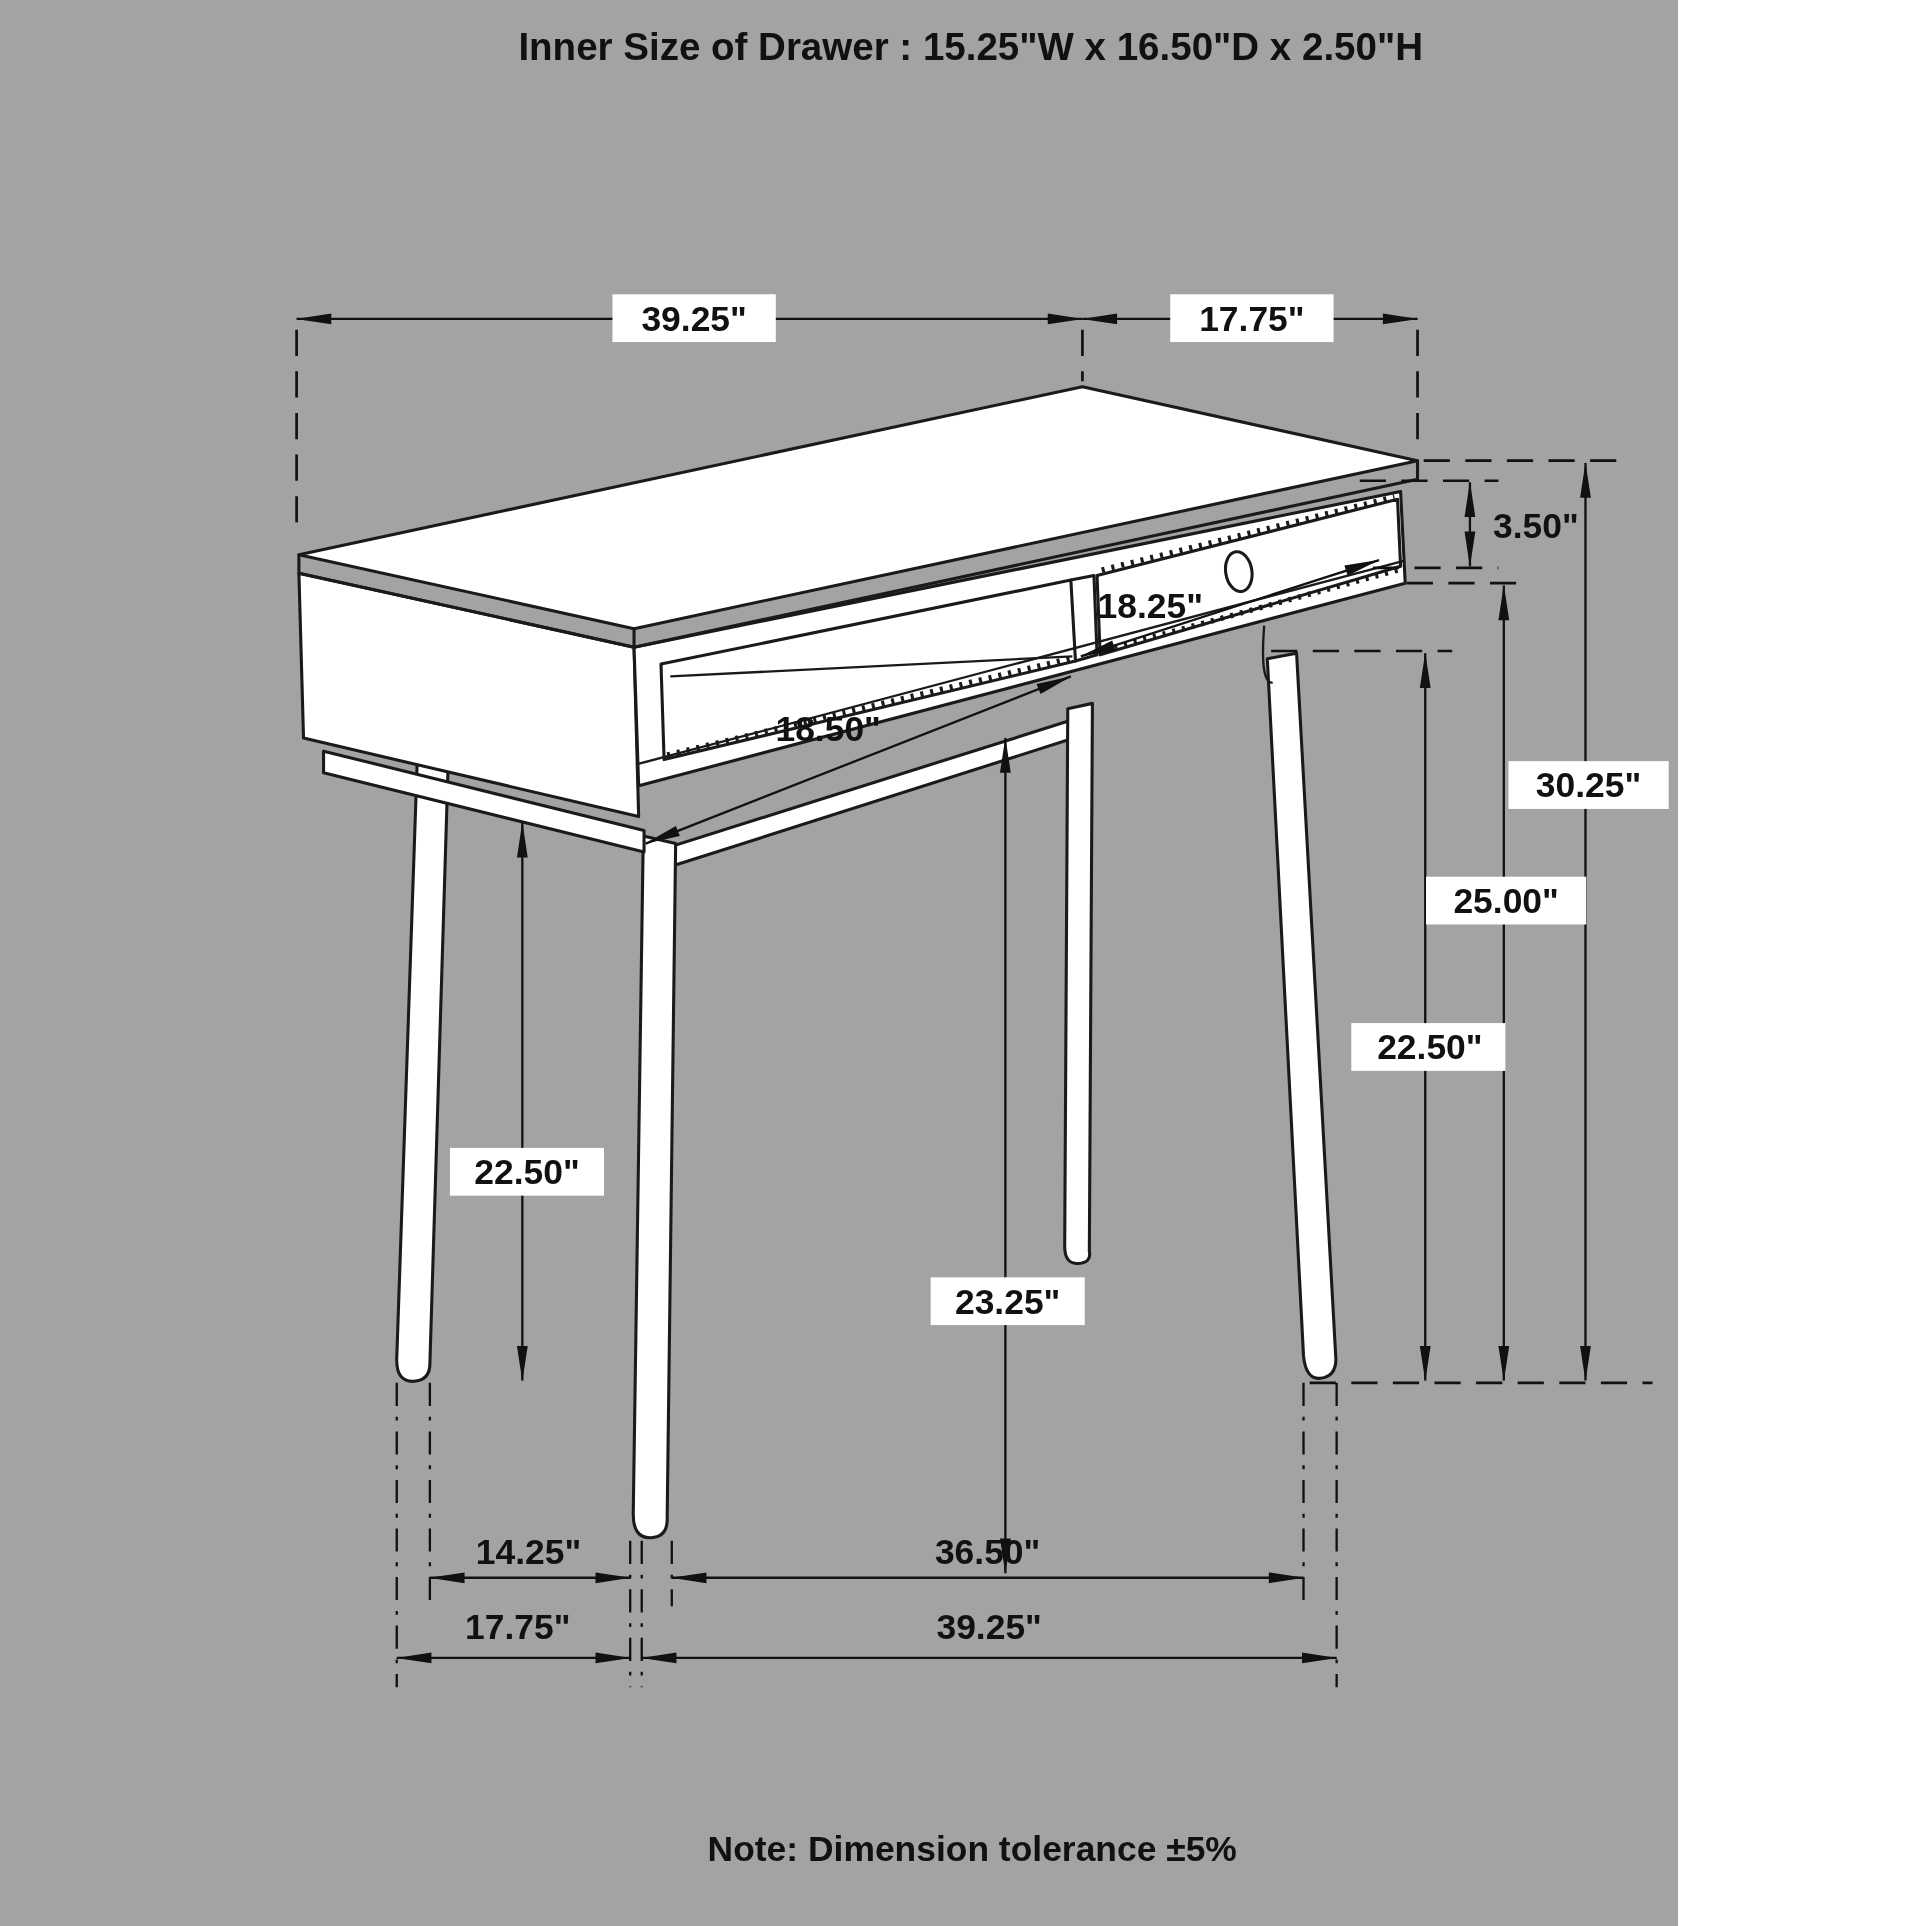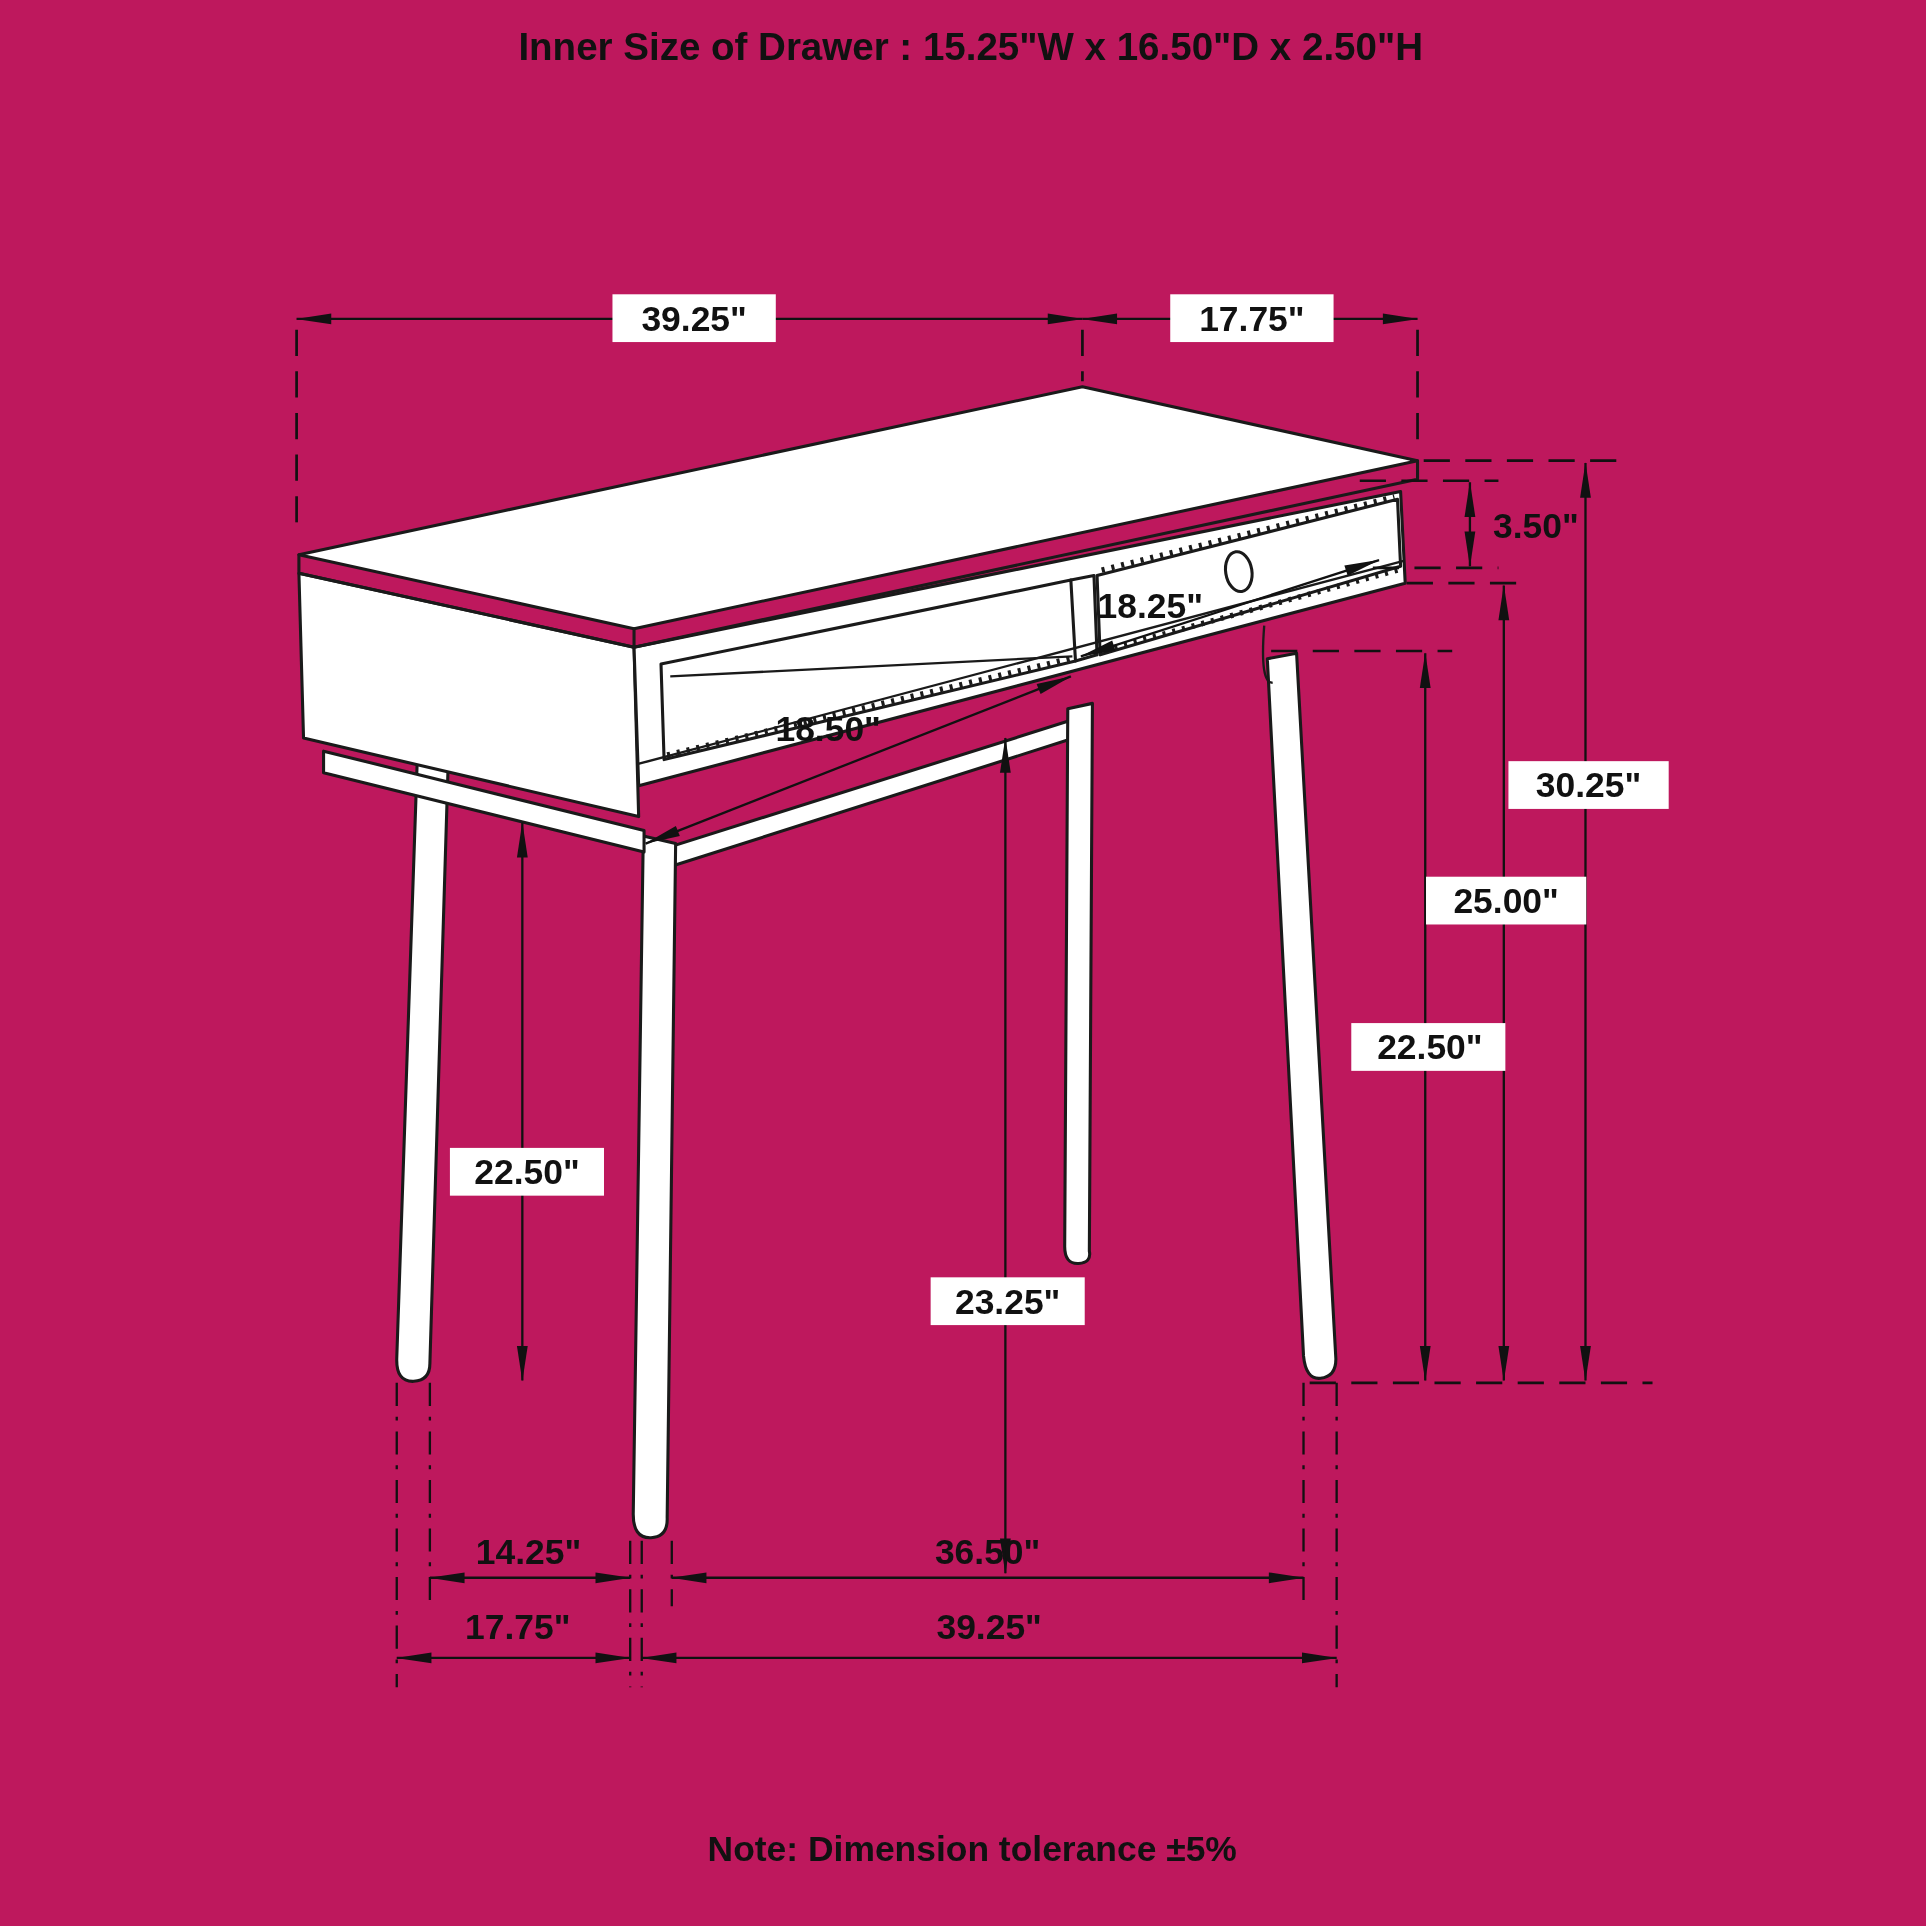--- a/index.html
+++ b/index.html
@@ -5,23 +5,23 @@
   html, body {
     margin: 0;
     padding: 0;
     background: #ffffff;
     width: 1926px;
     height: 1926px;
     font-family: "Liberation Sans", sans-serif;
   }
   .stage {
     position: relative;
-    width: 1926px;
+    width: 1678px;
     height: 1926px;
-    background: #be185d;
+    background: #a3a3a3;
     overflow: hidden;
   }
   svg { display: block; }
   .outline   { fill: #ffffff; stroke: #1a1a1a; stroke-width: 4; stroke-linejoin: round; }
   .wire      { fill: none;    stroke: #1a1a1a; stroke-width: 4; stroke-linejoin: round; stroke-linecap: round; }
   .wirethin  { fill: none;    stroke: #1a1a1a; stroke-width: 3; }
   .hatch     { fill: none;    stroke: #1a1a1a; stroke-width: 7; stroke-dasharray: 4 9; }
   .dim       { fill: none;    stroke: #111111; stroke-width: 3; }
   .dash      { fill: none;    stroke: #111111; stroke-width: 3.5; stroke-dasharray: 34 20; }
   .dashdot   { fill: none;    stroke: #111111; stroke-width: 3;   stroke-dasharray: 30 14 5 14; }

